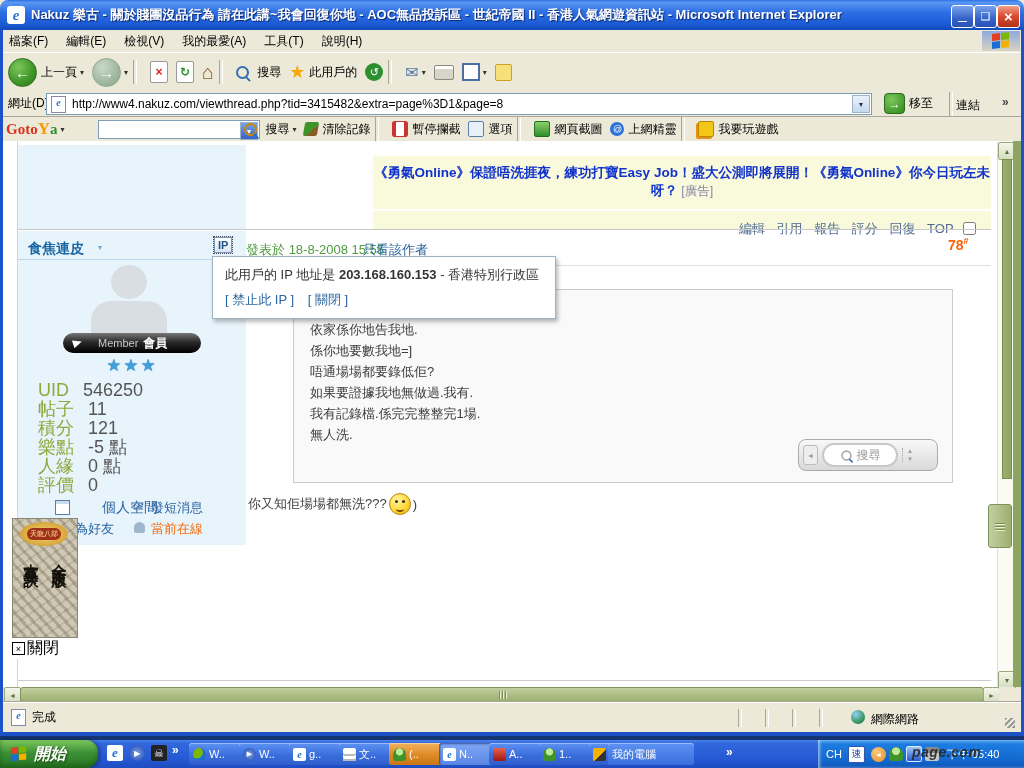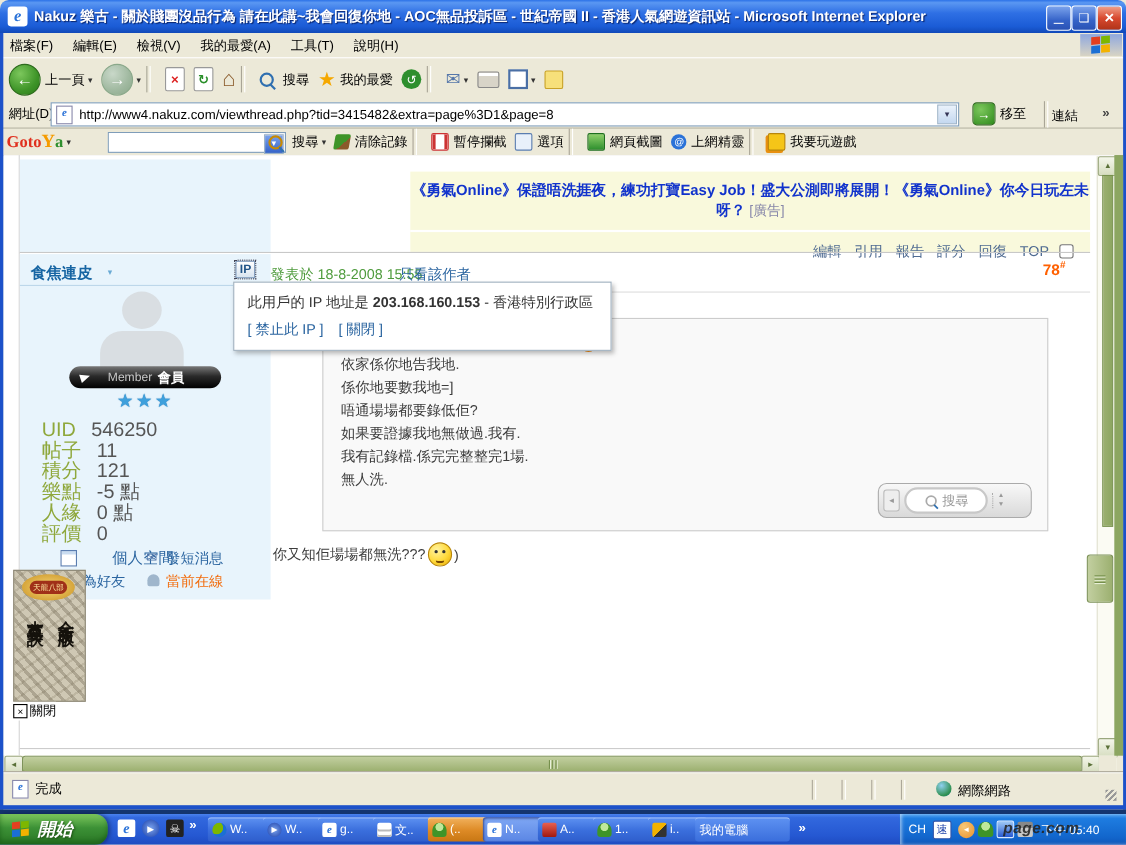--- a/index.html
+++ b/index.html
@@ -152,21 +152,21 @@
   <div class="tbgroup">
       <span style="font-size:20px;color:#8A5A2A;">⌂</span>
     </div>
   <span class="sep"></span>
   <div class="tbgroup">
     <span class="mag"></span>
     <span class="tb-lbl" style="margin-left:8px;">搜尋</span>
   </div>
   <div class="tbgroup">
     <span style="color:#F5A800;font-size:18px;">★</span>
-    <span class="tb-lbl">我的最愛</span>
+    <span class="tb-lbl">此用戶的</span>
   </div>
   <div class="tbgroup">
     <span style="width:18px;height:18px;border-radius:50%;background:#2E8F2E;color:#fff;display:flex;align-items:center;justify-content:center;font-size:11px;">↺</span>
   </div>
   <span class="sep"></span>
   <div class="tbgroup">
     <span style="color:#5577AA;font-size:16px;">✉</span>
     <span class="dd">▾</span>
   </div>
   <div class="tbgroup">
@@ -351,21 +351,21 @@
   <div class="abs" style="left:9px;top:377px;width:64px;height:118px;border:1px solid #8A8574;z-index:25;
        background:#CFC8B4;background-image:repeating-linear-gradient(48deg,rgba(85,75,55,.28) 0 3px,transparent 3px 8px),repeating-linear-gradient(-35deg,rgba(120,110,85,.2) 0 2px,transparent 2px 9px);">
     <div style="position:absolute;left:7px;top:3px;width:48px;height:24px;border-radius:50%;background:radial-gradient(#F8D878,#C89020);display:flex;align-items:center;justify-content:center;">
       <span style="background:#A03018;color:#FFE8A0;font-size:7px;border-radius:8px;padding:1px 3px;white-space:nowrap;">天龍八部</span>
     </div>
     <span class="vtext abs" style="left:8px;top:33px;">古墓要訣</span>
     <span class="vtext abs" style="left:36px;top:33px;">全新改版</span>
   </div>
   <div class="abs" style="left:9px;top:497px;display:flex;align-items:center;gap:2px;z-index:25;background:#fff;">
     <span style="width:11px;height:11px;border:1px solid #000;display:flex;align-items:center;justify-content:center;font-size:9px;color:#000;">×</span>
-    <span style="font-size:12px;color:#000;">關閉</span>
+    <span style="font-size:16px;color:#000;">關閉</span>
   </div>
 
   <div class="abs" style="left:15px;top:539px;width:973px;height:1px;background:#CCC;"></div>
 </div>
 
 <div class="abs sb-track" style="left:997px;top:142px;width:16px;height:545px;">
   <div class="sb-btn abs" style="left:0;top:0;width:16px;height:16px;">
       <span>▲</span>
     </div>
   <div class="abs" style="left:4px;top:17px;width:8px;height:318px;background:linear-gradient(90deg,#9CB070,#8CA661);border:1px solid #76904C;"></div>
@@ -457,21 +457,21 @@
       <span>A..</span>
     </div>
   <div class="tbtn" style="left:539px;">
       <span class="ticon" style="background:radial-gradient(circle at 50% 30%,#BFE89A 30%,#3E9428 35%);border-radius:50% 50% 3px 3px;"></span>
       <span>1..</span>
     </div>
   <div class="tbtn" style="left:589px;">
       <span class="ticon" style="background:linear-gradient(135deg,#F3B200 55%,#333 55%);"></span>
       <span>i..</span>
     </div>
-  <div class="tbtn" style="left:632px;width:78px;background:linear-gradient(180deg,#5E92F2,#3A6EDC);">
+  <div class="tbtn" style="left:608px;width:78px;background:linear-gradient(180deg,#5E92F2,#3A6EDC);">
       <span>我的電腦</span>
     </div>
   <span class="abs" style="left:726px;top:5px;color:#fff;font-weight:bold;">»</span>
 
   <div id="tray">
     <span style="margin-left:8px;font-size:11px;">CH</span>
     <span style="margin-left:6px;width:15px;height:15px;background:#fff;border:1px solid #3355AA;border-radius:2px;color:#1B3FA8;font-size:10px;display:flex;align-items:center;justify-content:center;">速</span>
     <span style="margin-left:6px;width:15px;height:15px;border-radius:50%;background:radial-gradient(circle at 35% 30%,#F8C878,#E8902A);color:#fff;font-size:7px;display:flex;align-items:center;justify-content:center;">◄</span>
     <span class="tray-ic" style="background:radial-gradient(circle at 50% 30%,#BFE89A 30%,#3E9428 35%);border-radius:50% 50% 3px 3px;"></span>
     <span class="tray-ic" style="background:linear-gradient(180deg,#9FC8F5,#2558D2);border:1px solid #D8E8FF;"></span>

